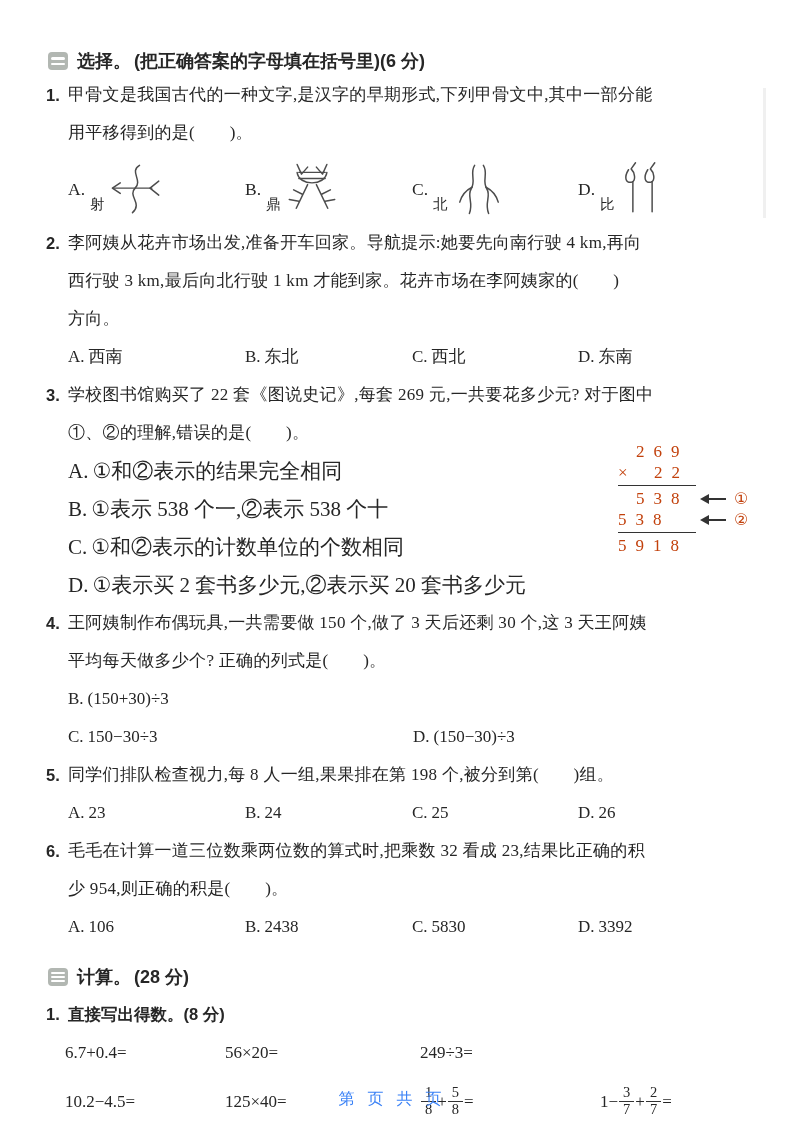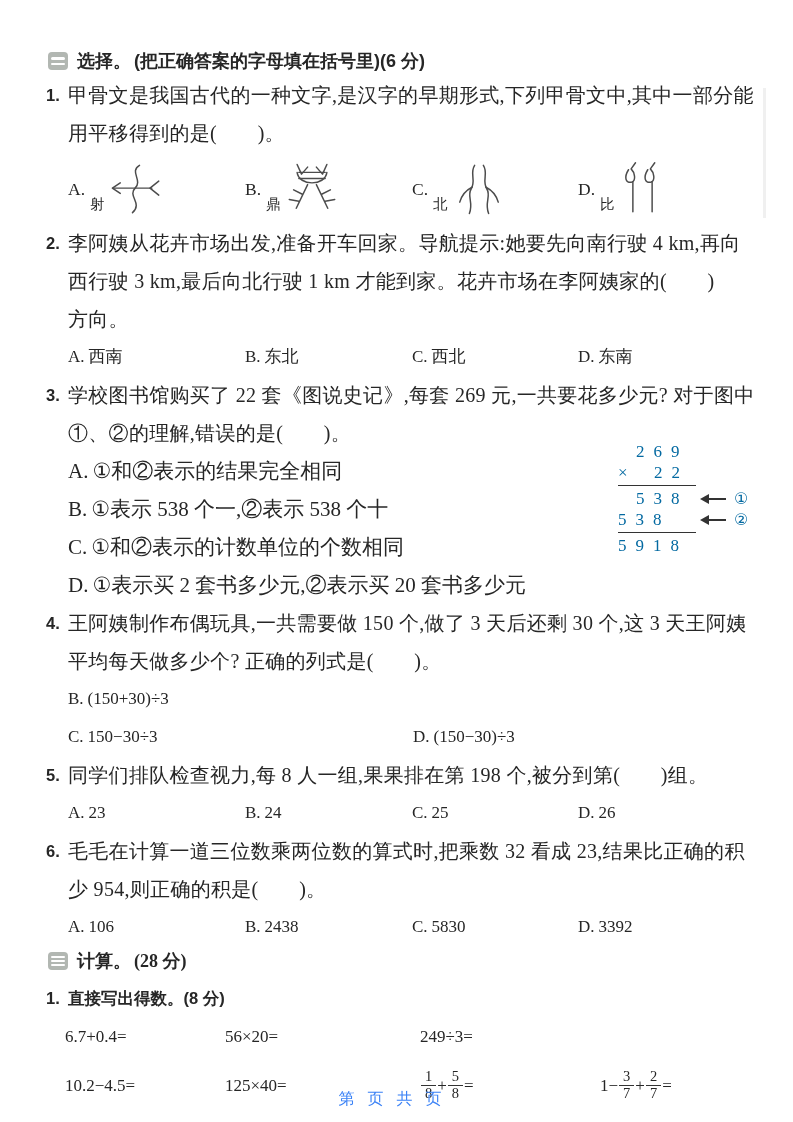--- a/index.html
+++ b/index.html
@@ -21,42 +21,42 @@
     padding:0 3px; box-sizing:border-box; flex:none; }
   .sec-icon i { display:block; height:2.6px; background:#fff; border-radius:2px; }
   .sec-icon.three { gap:2px; }
   .sec-icon.three i { height:2.2px; }
 
   
   .q { position:relative; padding-left:20px; }
   .q-num { position:absolute; left:-2px; top:0;
     font-family:"Liberation Sans","DejaVu Sans",sans-serif; font-weight:bold;
     font-size:16.5px; line-height:38px; }
-  .q-line { line-height:38px; font-size:20px; white-space:nowrap; letter-spacing:0.3px; }
+  .q-line { line-height:38px; font-size:17px; white-space:nowrap; letter-spacing:0.3px; }
 
   .opts4 { display:grid; grid-template-columns:177px 167px 166px 1fr;
     line-height:38px; font-size:17px; }
   .opts2 { display:grid; grid-template-columns:345px 1fr;
     line-height:38px; font-size:17px; }
   .optline { line-height:38px; font-size:21px; }
   .opt-label { margin-right:4px; }
 
   
   .glyphrow { display:grid; grid-template-columns:177px 167px 166px 1fr;
     margin:6px 0 4px; }
   .gopt { display:flex; align-items:center; }
   .gopt .opt-label { font-size:17.5px; }
   .gopt .opt-char { font-size:14.5px; align-self:flex-end; margin:0 3px 6px 1px; }
   .glyph { width:56px; height:62px; }
   .glyph path { stroke:#4c4c4c; stroke-width:1.7; fill:none;
     stroke-linecap:round; stroke-linejoin:round; }
 
   
   .mult { position:absolute; left:570px; top:64px; width:150px;
-    font-size:17px; color:#0369a1; }
+    font-size:17px; color:#c2410c; }
   .m-row { position:relative; line-height:19px; height:19px; margin:2px 0; }
   .sp { letter-spacing:9px; }
   .pad1 { padding-left:18px; display:inline-block; }
   .m-times { display:inline-block; width:12px; }
   .m-mult2 { margin-left:24px; }
   .m-line { width:78px; height:0; border-top:1.6px solid #333; margin:3px 0; }
   .larrow { position:absolute; left:84px; top:9px; width:24px; height:1.6px; background:#333; }
   .larrow::before { content:""; position:absolute; left:-2px; top:-4.2px;
     border-top:5px solid transparent; border-bottom:5px solid transparent;
     border-right:9px solid #333; }
@@ -215,21 +215,21 @@
     <div class="q-line">毛毛在计算一道三位数乘两位数的算式时,把乘数 32 看成 23,结果比正确的积</div>
     <div class="q-line">少 954,则正确的积是(　　)。</div>
     <div class="opts4">
       <div><span class="opt-label">A.</span><span>106</span></div>
       <div><span class="opt-label">B.</span><span>2438</span></div>
       <div><span class="opt-label">C.</span><span>5830</span></div>
       <div><span class="opt-label">D.</span><span>3392</span></div>
     </div>
   </div>
 
-  <div class="sec-header" style="margin-top:0;font-family:Liberation Serif, serif;">
+  <div class="sec-header" style="margin-top:16px;">
     <span class="sec-icon three">
         <i></i>
         <i></i>
         <i></i>
       </span>
     <span>计算。</span>
       <span style="margin-left:-6px;">(28 分)</span>
   </div>
 
   <div class="sub-head">

